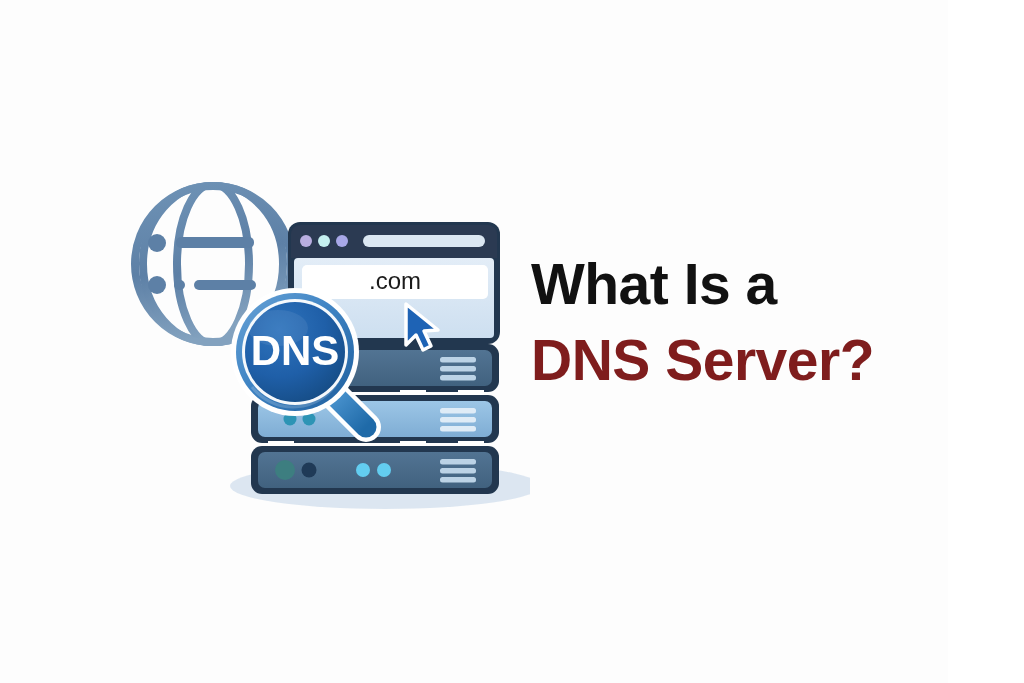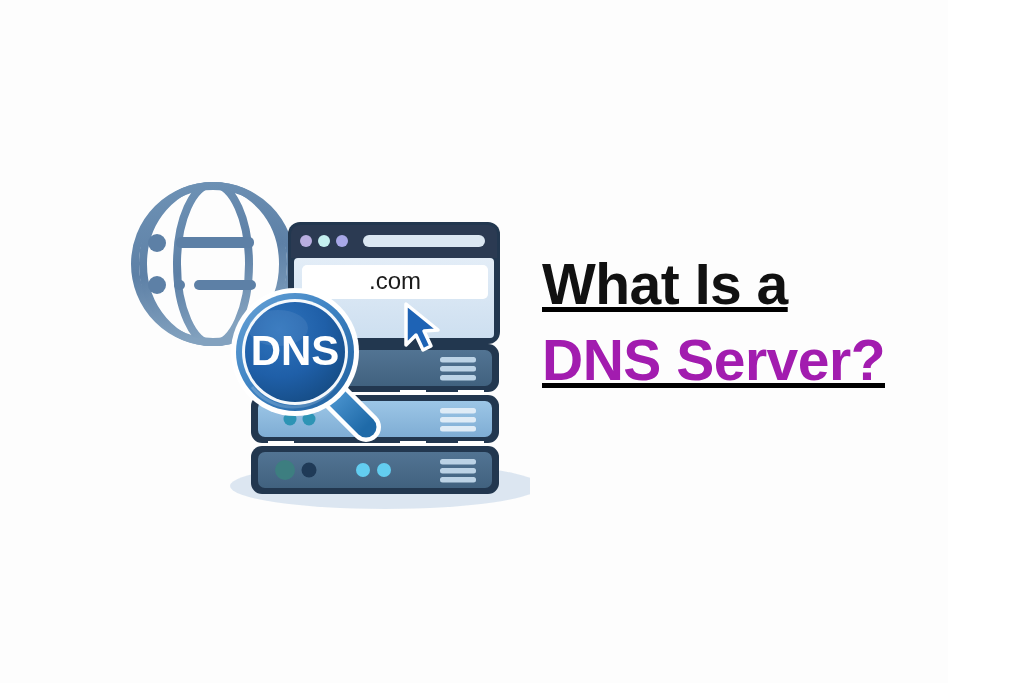--- a/index.html
+++ b/index.html
@@ -22,35 +22,34 @@
     left: 110px;
     top: 150px;
     width: 420px;
     height: 370px;
   }
   #illustration svg { display: block; }
 
   
   #headline {
     position: absolute;
-    left: 542px;
+    left: 531px;
     top: 246px;
     width: 440px;
-    text-decoration: underline;
   }
   .head-line {
     font-family: "Liberation Sans", sans-serif;
     font-weight: bold;
     font-size: 57px;
     line-height: 76px;
     letter-spacing: -0.5px;
     white-space: nowrap;
   }
   .head-line-1 { color: #111111; }
-  .head-line-2 { color: #a21caf; }
+  .head-line-2 { color: #7f1d1d; }
 </style>
 </head>
 <body>
 
 <div id="stage">
 
   <div id="illustration">
     <svg width="420" height="370" viewBox="0 0 420 370" xmlns="http://www.w3.org/2000/svg">
       <defs>
         <linearGradient id="globeGrad" x1="0" y1="0" x2="0.2" y2="1">

